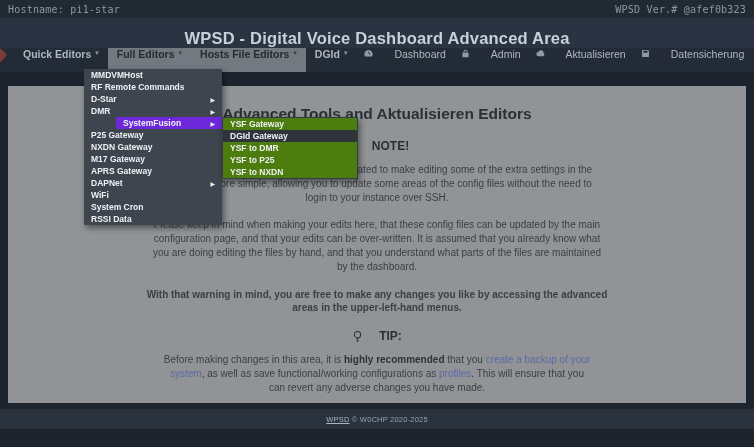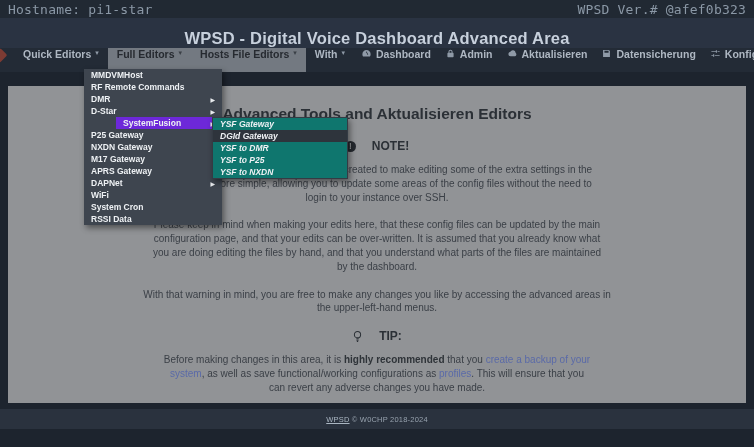--- a/index.html
+++ b/index.html
@@ -3,77 +3,77 @@
 <meta charset="utf-8">
 <style>
   html,body{margin:0;padding:0;background:#11161d;}
   .page{position:relative;width:754px;height:447px;background:#1d242e;
         font-family:"Liberation Sans","DejaVu Sans",sans-serif;overflow:hidden;}
 
   
   .topbar{height:18px;background:#212933;display:flex;justify-content:space-between;
           align-items:center;padding:0 8px;box-sizing:border-box;}
   .topbar span{font-family:"DejaVu Sans Mono","Liberation Mono",monospace;
-               font-size:13px;color:#8b98a6;letter-spacing:.2px;}
+               font-size:10px;color:#8b98a6;letter-spacing:.2px;}
 
   
   .header{height:30px;background:#2a3342;display:flex;align-items:flex-end;justify-content:center;}
   .header h1{margin:0;font-size:16.5px;font-weight:bold;color:#c7d0dc;letter-spacing:.2px;}
 
   
   .navbar{height:24px;background:#232b36;display:flex;align-items:stretch;
           justify-content:space-between;padding:0 10px 0 14px;box-sizing:border-box;position:relative;}
   .nav-left,.nav-right{display:flex;align-items:stretch;}
   .nav-item{display:flex;align-items:flex-start;gap:4px;padding:0 9px;font-size:10.5px;
             color:#aeb7c2;font-weight:bold;cursor:pointer;white-space:nowrap;}
   .nav-item .caret{font-size:7px;color:#8f9aa7;margin-top:1px;}
   .nav-item.active{background:#737981;color:#262a30;}
   .nav-item.active .caret{color:#3a3f46;}
-  .nav-right .nav-item{padding:0 7px;gap:4px;font-weight:bold;}
+  .nav-right .nav-item{padding:0 7px;gap:20px;font-weight:normal;}
   .nav-right svg{width:11px;height:11px;fill:#8f9aa7;}
 
   
   .edge-glyph{position:absolute;left:-5px;top:50px;width:10px;height:11px;
               background:#7d3b33;border-radius:2px;transform:rotate(45deg);z-index:5;}
 
   
   .spacer-top{height:14px;}
   .panel{margin:0 8px;height:317px;background:#919396;color:#363b42;
          text-align:center;box-sizing:border-box;padding-top:19px;}
   .panel h2{margin:0 0 16px 0;font-size:15.5px;font-weight:bold;color:#2b3036;}
   .section-title{display:flex;align-items:center;justify-content:center;gap:16px;
                  font-size:12px;font-weight:bold;color:#2b3036;margin:14px 0 10px 0;}
   .note-icon{display:inline-flex;align-items:center;justify-content:center;width:11px;height:11px;
              border-radius:50%;background:#24282e;color:#919396;font-size:8.5px;font-weight:bold;line-height:1;}
   .bulb-icon svg{width:11px;height:13px;display:block;}
   .panel p{margin:0 auto 14px auto;font-size:10px;line-height:1.38;color:#3a3f46;}
   .p1{max-width:432px;}
   .p2{max-width:452px;}
-  .p3{max-width:478px;margin-bottom:10px !important;}
+  .p3{max-width:478px;margin-bottom:10px !important;font-weight:bold;}
   .ptip{max-width:428px;}
   .panel a{color:#5a6aa8;text-decoration:none;}
   .panel b{color:#2e3338;}
 
   
   .spacer-mid{height:6px;}
   .footer{height:20px;background:#2a323e;display:flex;align-items:center;justify-content:center;}
   .footer .ftext{font-size:7.5px;color:#97a2ae;letter-spacing:.2px;}
   .footer a{color:#aab6c2;text-decoration:underline;margin-top:24px;}
 
   
   .menu{position:absolute;left:84px;top:69px;width:138px;background:#3e454f;z-index:10;
         box-shadow:2px 3px 6px rgba(0,0,0,.45);}
   .menu-row{display:flex;align-items:center;justify-content:space-between;height:12px;
             padding:0 7px;font-size:8.5px;font-weight:bold;color:#eef1f4;cursor:pointer;white-space:nowrap;}
   .menu-row .sub-arrow{font-size:6px;color:#e8ebee;}
   .menu-row.hl{background:#6d28d9;margin-left:32px;}
 
   
-  .submenu{position:absolute;left:212px;top:117px;width:136px;background:#0f766e;z-index:11;
-           box-shadow:2px 3px 6px rgba(0,0,0,.45);border:1px solid #343b44;box-sizing:border-box;font-style:italic;}
+  .submenu{position:absolute;left:222px;top:117px;width:136px;background:#4d7c0f;z-index:11;
+           box-shadow:2px 3px 6px rgba(0,0,0,.45);border:1px solid #343b44;box-sizing:border-box;}
   .submenu .menu-row{height:12px;}
   .submenu .menu-row.hl2{background:#2e343c;}
 </style>
 </head>
 <body>
 
 <div class="page">
 
   <div class="topbar">
     <span>Hostname: pi1-star</span>
@@ -92,21 +92,21 @@
       </div>
       <div class="nav-item active">
         <span>Full Editors</span>
         <span class="caret">▾</span>
       </div>
       <div class="nav-item active">
         <span>Hosts File Editors</span>
         <span class="caret">▾</span>
       </div>
       <div class="nav-item">
-        <span>With</span>
+        <span>DGId</span>
         <span class="caret">▾</span>
       </div>
     </div>
     <div class="nav-right">
       <div class="nav-item">
         <svg viewBox="0 0 16 16">
             <path d="M8 3a6 6 0 0 0-6 6c0 1.2.35 2.3.96 3.2h10.08c.61-.9.96-2 .96-3.2a6 6 0 0 0-6-6zm0 2.2c.4 0 .72.32.72.72 0 .1-.02.2-.06.28l1.9 3.3-.9.52-1.9-3.3a.72.72 0 0 1 .24-1.52z"></path>
           </svg>
         <span>Dashboard</span>
       </div>
@@ -166,37 +166,37 @@
     </div>
 
     <p class="ptip"><span>Before making changes in this area, it is </span><b>highly recommended</b><span> that you </span><a href="#">create a backup of your system</a><span>, as well as save functional/working configurations as </span><a href="#">profiles</a><span>. This will ensure that you can revert any adverse changes you have made.</span></p>
   </div>
 
   <div class="spacer-mid"></div>
 
   <div class="footer">
     <span class="ftext">
       <a href="#">WPSD</a>
-      <span>© W0CHP 2018-2024</span>
+      <span>© W0CHP 2020-2025</span>
     </span>
   </div>
 
   <div class="menu">
     <div class="menu-row">
         <span>MMDVMHost</span>
       </div>
     <div class="menu-row">
         <span>RF Remote Commands</span>
       </div>
     <div class="menu-row">
+        <span>D-Star</span>
+        <span class="sub-arrow">▶</span>
+      </div>
+    <div class="menu-row">
         <span>DMR</span>
-        <span class="sub-arrow">▶</span>
-      </div>
-    <div class="menu-row">
-        <span>D-Star</span>
         <span class="sub-arrow">▶</span>
       </div>
     <div class="menu-row hl">
         <span>SystemFusion</span>
         <span class="sub-arrow">▶</span>
       </div>
     <div class="menu-row">
         <span>P25 Gateway</span>
       </div>
     <div class="menu-row">

